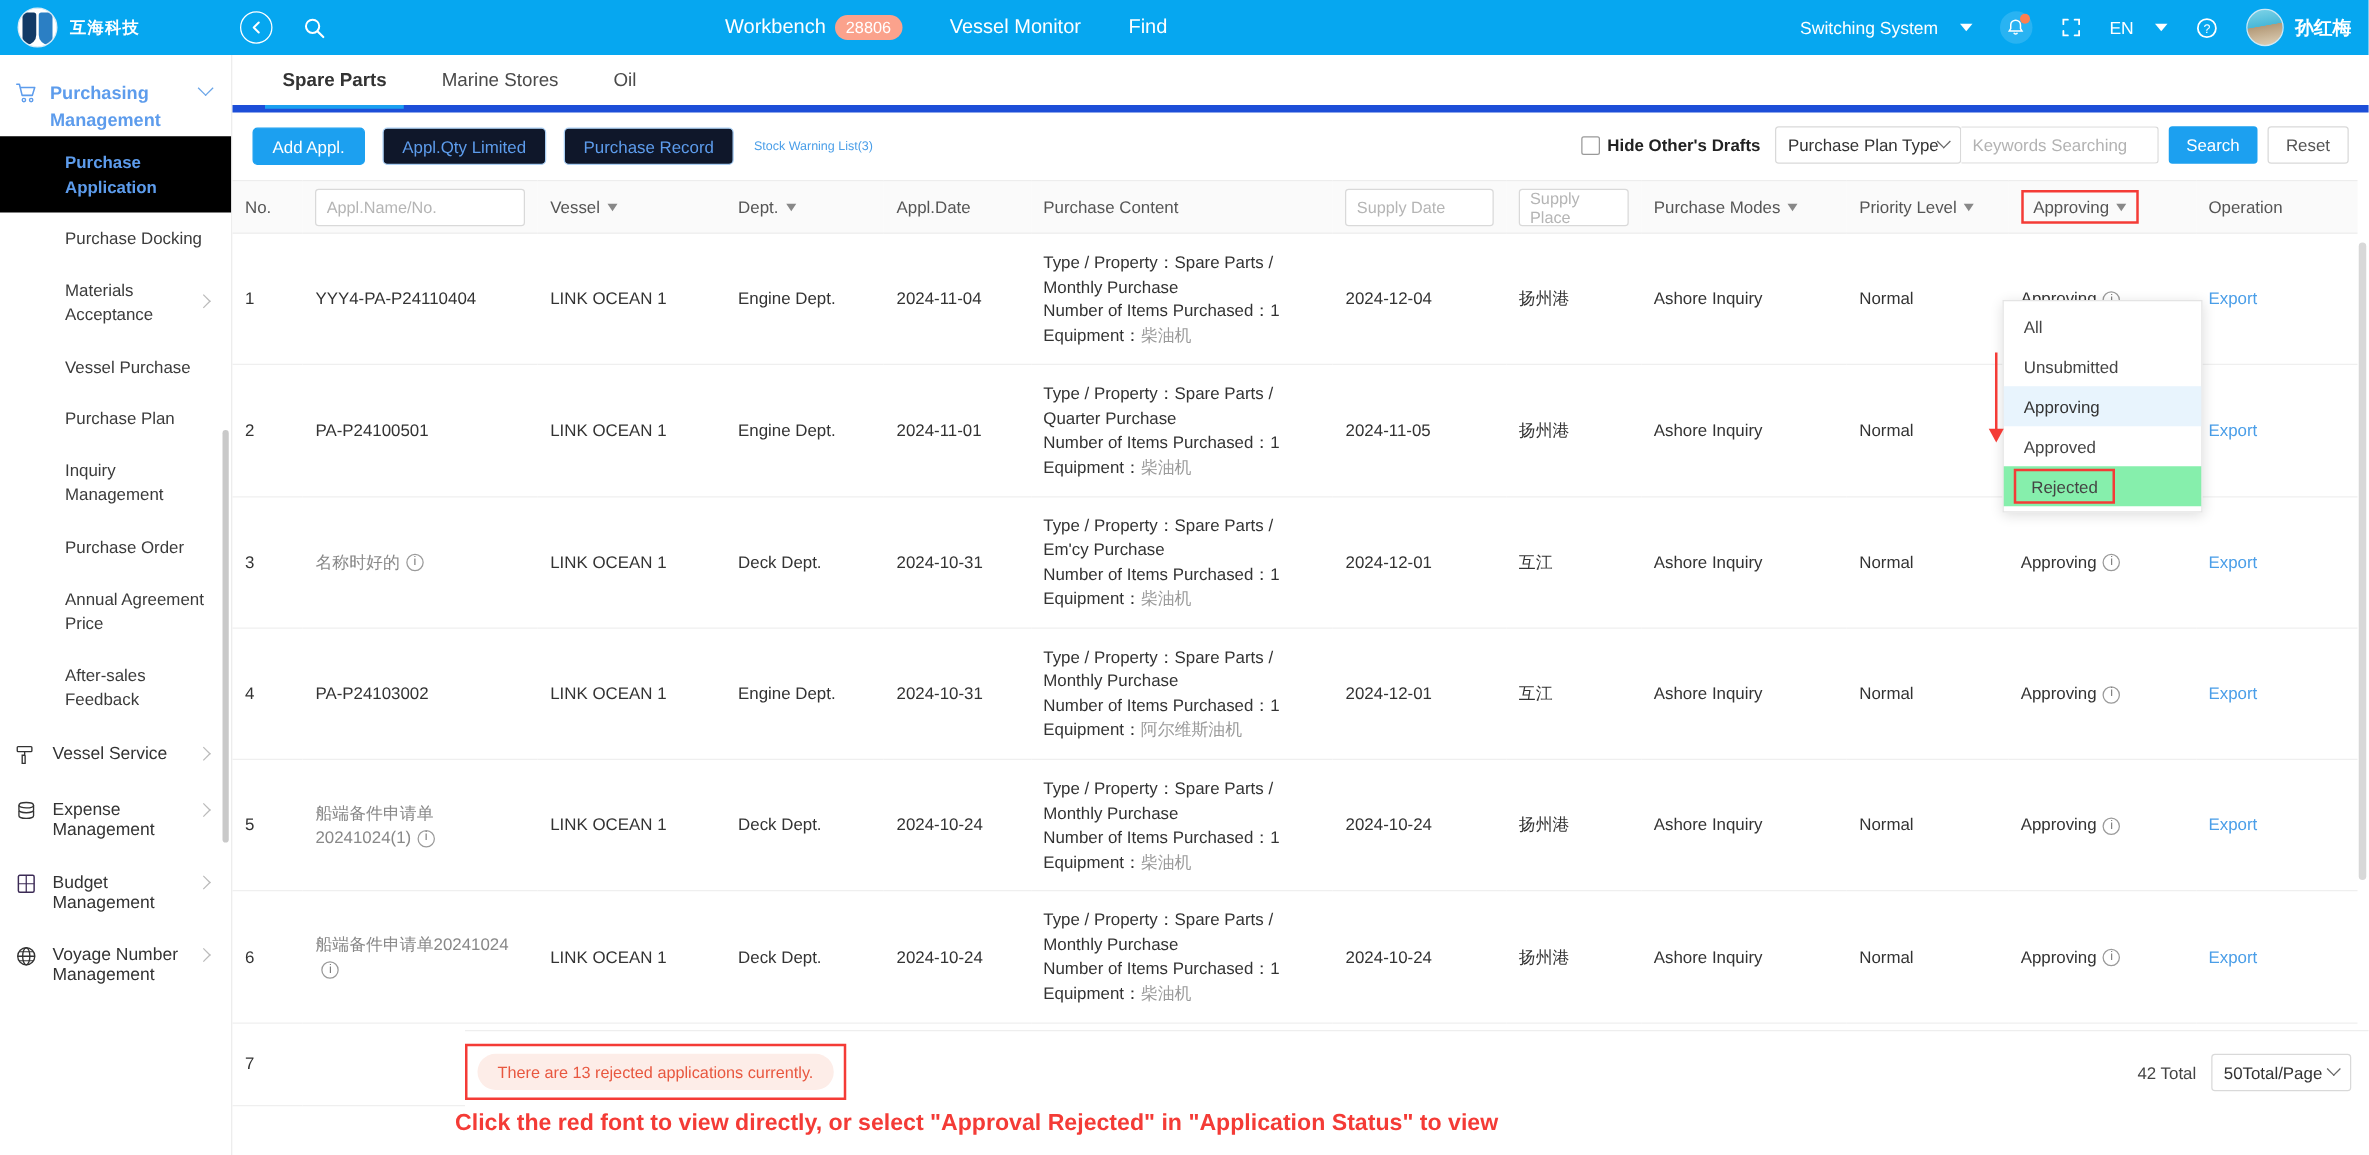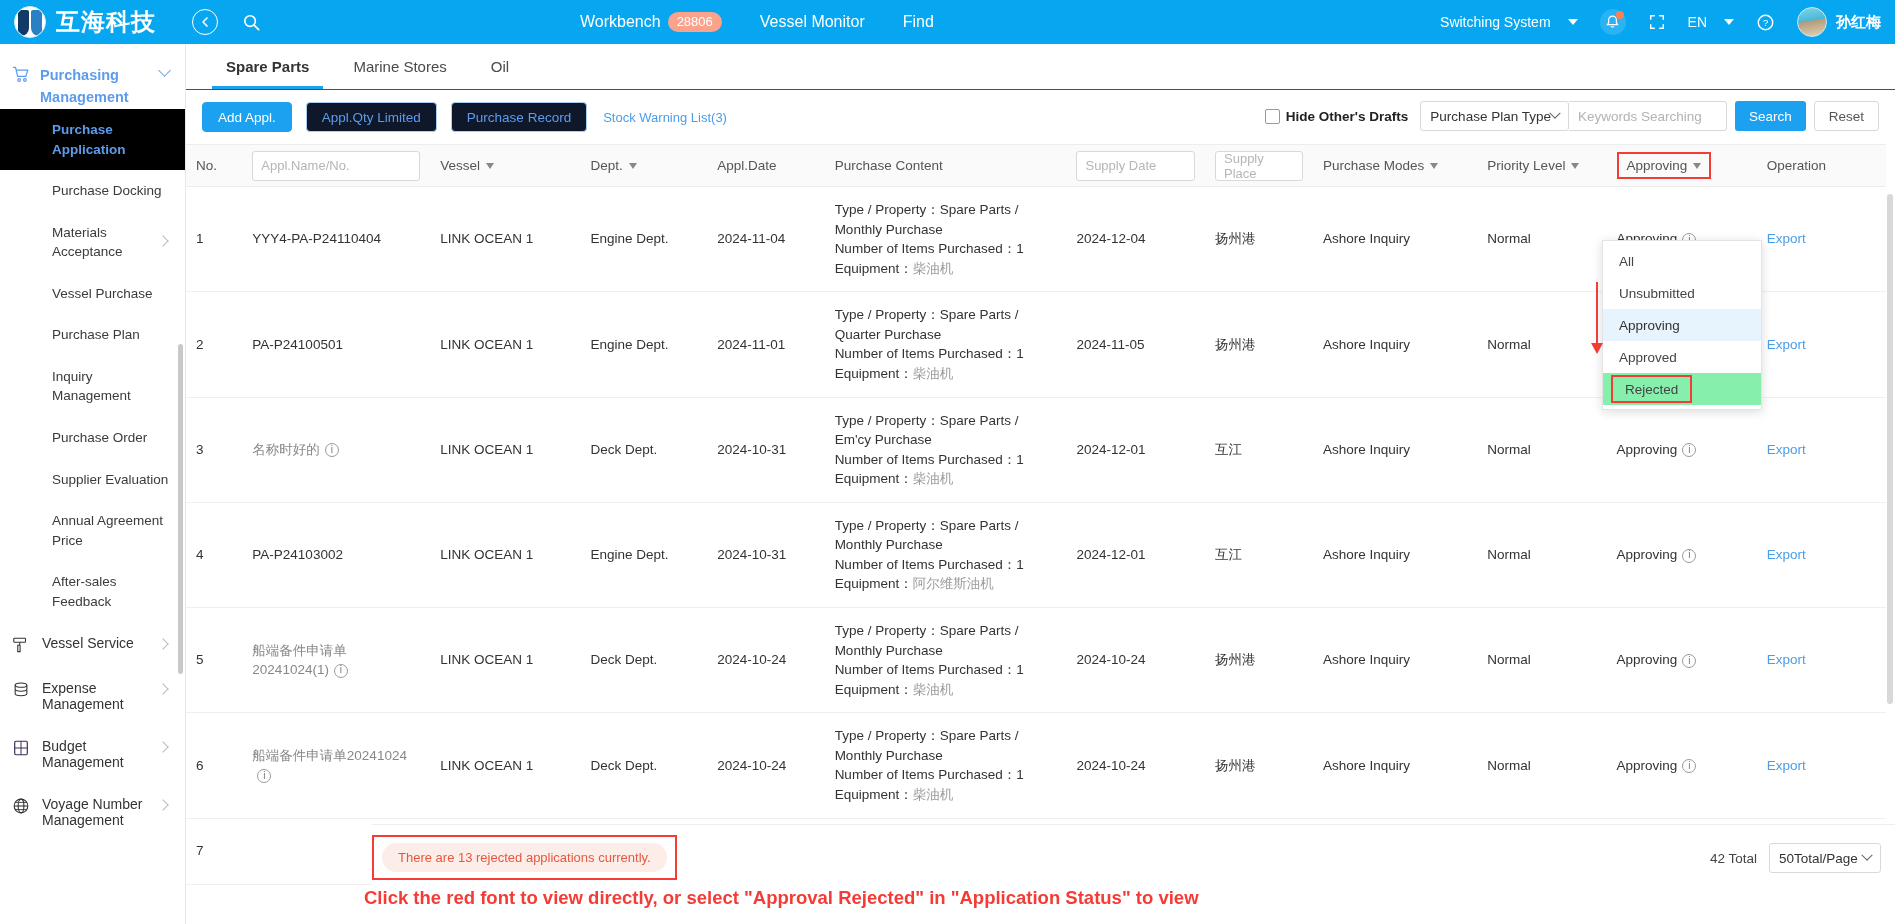--- a/index.html
+++ b/index.html
@@ -25,21 +25,21 @@
     border: 1px solid #d8ecf7;
   }
   .logo-circle::before {
     content: ""; position: absolute; left: 3px; top: 3px; width: 11px; height: 26px;
     background: #123a66; border-radius: 2px 2px 8px 2px;
   }
   .logo-circle::after {
     content: ""; position: absolute; right: 3px; top: 3px; width: 11px; height: 26px;
     background: #2b7fc4; border-radius: 2px 2px 2px 8px;
   }
-  .brand-text { color: #fff; font-size: 24px; font-weight: bold; letter-spacing: 1px; white-space: nowrap; }
+  .brand-text { color: #fff; font-size: 13px; font-weight: bold; letter-spacing: 1px; white-space: nowrap; }
   .nav-icon-btn {
     width: 26px; height: 26px; border-radius: 50%;
     display: inline-flex; align-items: center; justify-content: center;
     color: #fff; cursor: pointer;
   }
   .circ-back { border: 1.6px solid #fff; font-size: 13px; line-height: 1; }
   .search-glass { margin-left: 20px; cursor: pointer; }
 
   .topnav-center {
     position: absolute; left: 580px; top: 0; height: 44px;
@@ -110,38 +110,38 @@
     transform: rotate(45deg);
   }
   .side-scrollbar {
     position: absolute; right: 2px; top: 300px; width: 5px; height: 330px;
     background: #c9c9c9; border-radius: 3px;
   }
 
   
   .content { position: absolute; left: 186px; top: 44px; right: 0; bottom: 0; background: #fff; }
 
-  .tabs { height: 46px; border-bottom: 1px solid #1d4ed8; display: flex; align-items: center; padding-left: 18px; gap: 0; }
+  .tabs { height: 46px; border-bottom: 6px solid #1d4ed8; display: flex; align-items: center; padding-left: 18px; gap: 0; }
   .tab {
     padding: 0 22px; height: 45px; display: flex; align-items: center;
     font-size: 15px; color: #4a4a4a; cursor: pointer; position: relative;
   }
   .tab.active { color: #333; font-weight: 600; }
   .tab.active::after {
     content: ""; position: absolute; left: 8px; right: 8px; bottom: 0; height: 3px; background: #1CA0F0;
   }
 
   .toolbar { height: 54px; display: flex; align-items: center; padding: 0 16px 0 16px; position: relative; }
   .btn {
     height: 30px; padding: 0 15px; border-radius: 4px; font-size: 13.5px;
     display: inline-flex; align-items: center; cursor: pointer; white-space: nowrap;
   }
   .btn-primary { background: #1CA0F0; color: #fff; border: 1px solid #1CA0F0; font-weight: 500; }
   .btn-outline { background: #0f172a; color: #5D9CEC; border: 1px solid #a9cef3; margin-left: 14px; }
-  .link-btn { color: #4a9ee8; font-size: 13px; margin-left: 16px; cursor: pointer; }
+  .link-btn { color: #4a9ee8; font-size: 10px; margin-left: 16px; cursor: pointer; }
 
   .toolbar-right { position: absolute; right: 16px; top: 11px; display: flex; align-items: center; gap: 0; }
   .chk-wrap { display: flex; align-items: center; gap: 6px; margin-right: 12px; cursor: pointer; }
   .chkbox { width: 15px; height: 15px; border: 1px solid #999; background: #fff; border-radius: 2px; }
   .chk-label { font-size: 13.5px; color: #222; font-weight: bold; white-space: nowrap; }
   .select-box {
     height: 30px; min-width: 142px; border: 1px solid #d9d9d9; border-radius: 3px;
     display: flex; align-items: center; justify-content: space-between;
     padding: 0 9px; font-size: 13.5px; color: #333; background: #fff; cursor: pointer;
   }
@@ -334,23 +334,20 @@
         <span>Vessel Purchase</span>
       </div>
       <div class="sub-item">
         <span>Purchase Plan</span>
       </div>
       <div class="sub-item">
         <span>Inquiry Management</span>
       </div>
       <div class="sub-item">
         <span>Purchase Order</span>
-      </div>
-      <div class="sub-item">
-        <span>Supplier Evaluation</span>
       </div>
       <div class="sub-item">
         <span>Annual Agreement Price</span>
       </div>
       <div class="sub-item">
         <span>After-sales Feedback</span>
       </div>
 
       <div class="side-row">
         <span class="ico">

